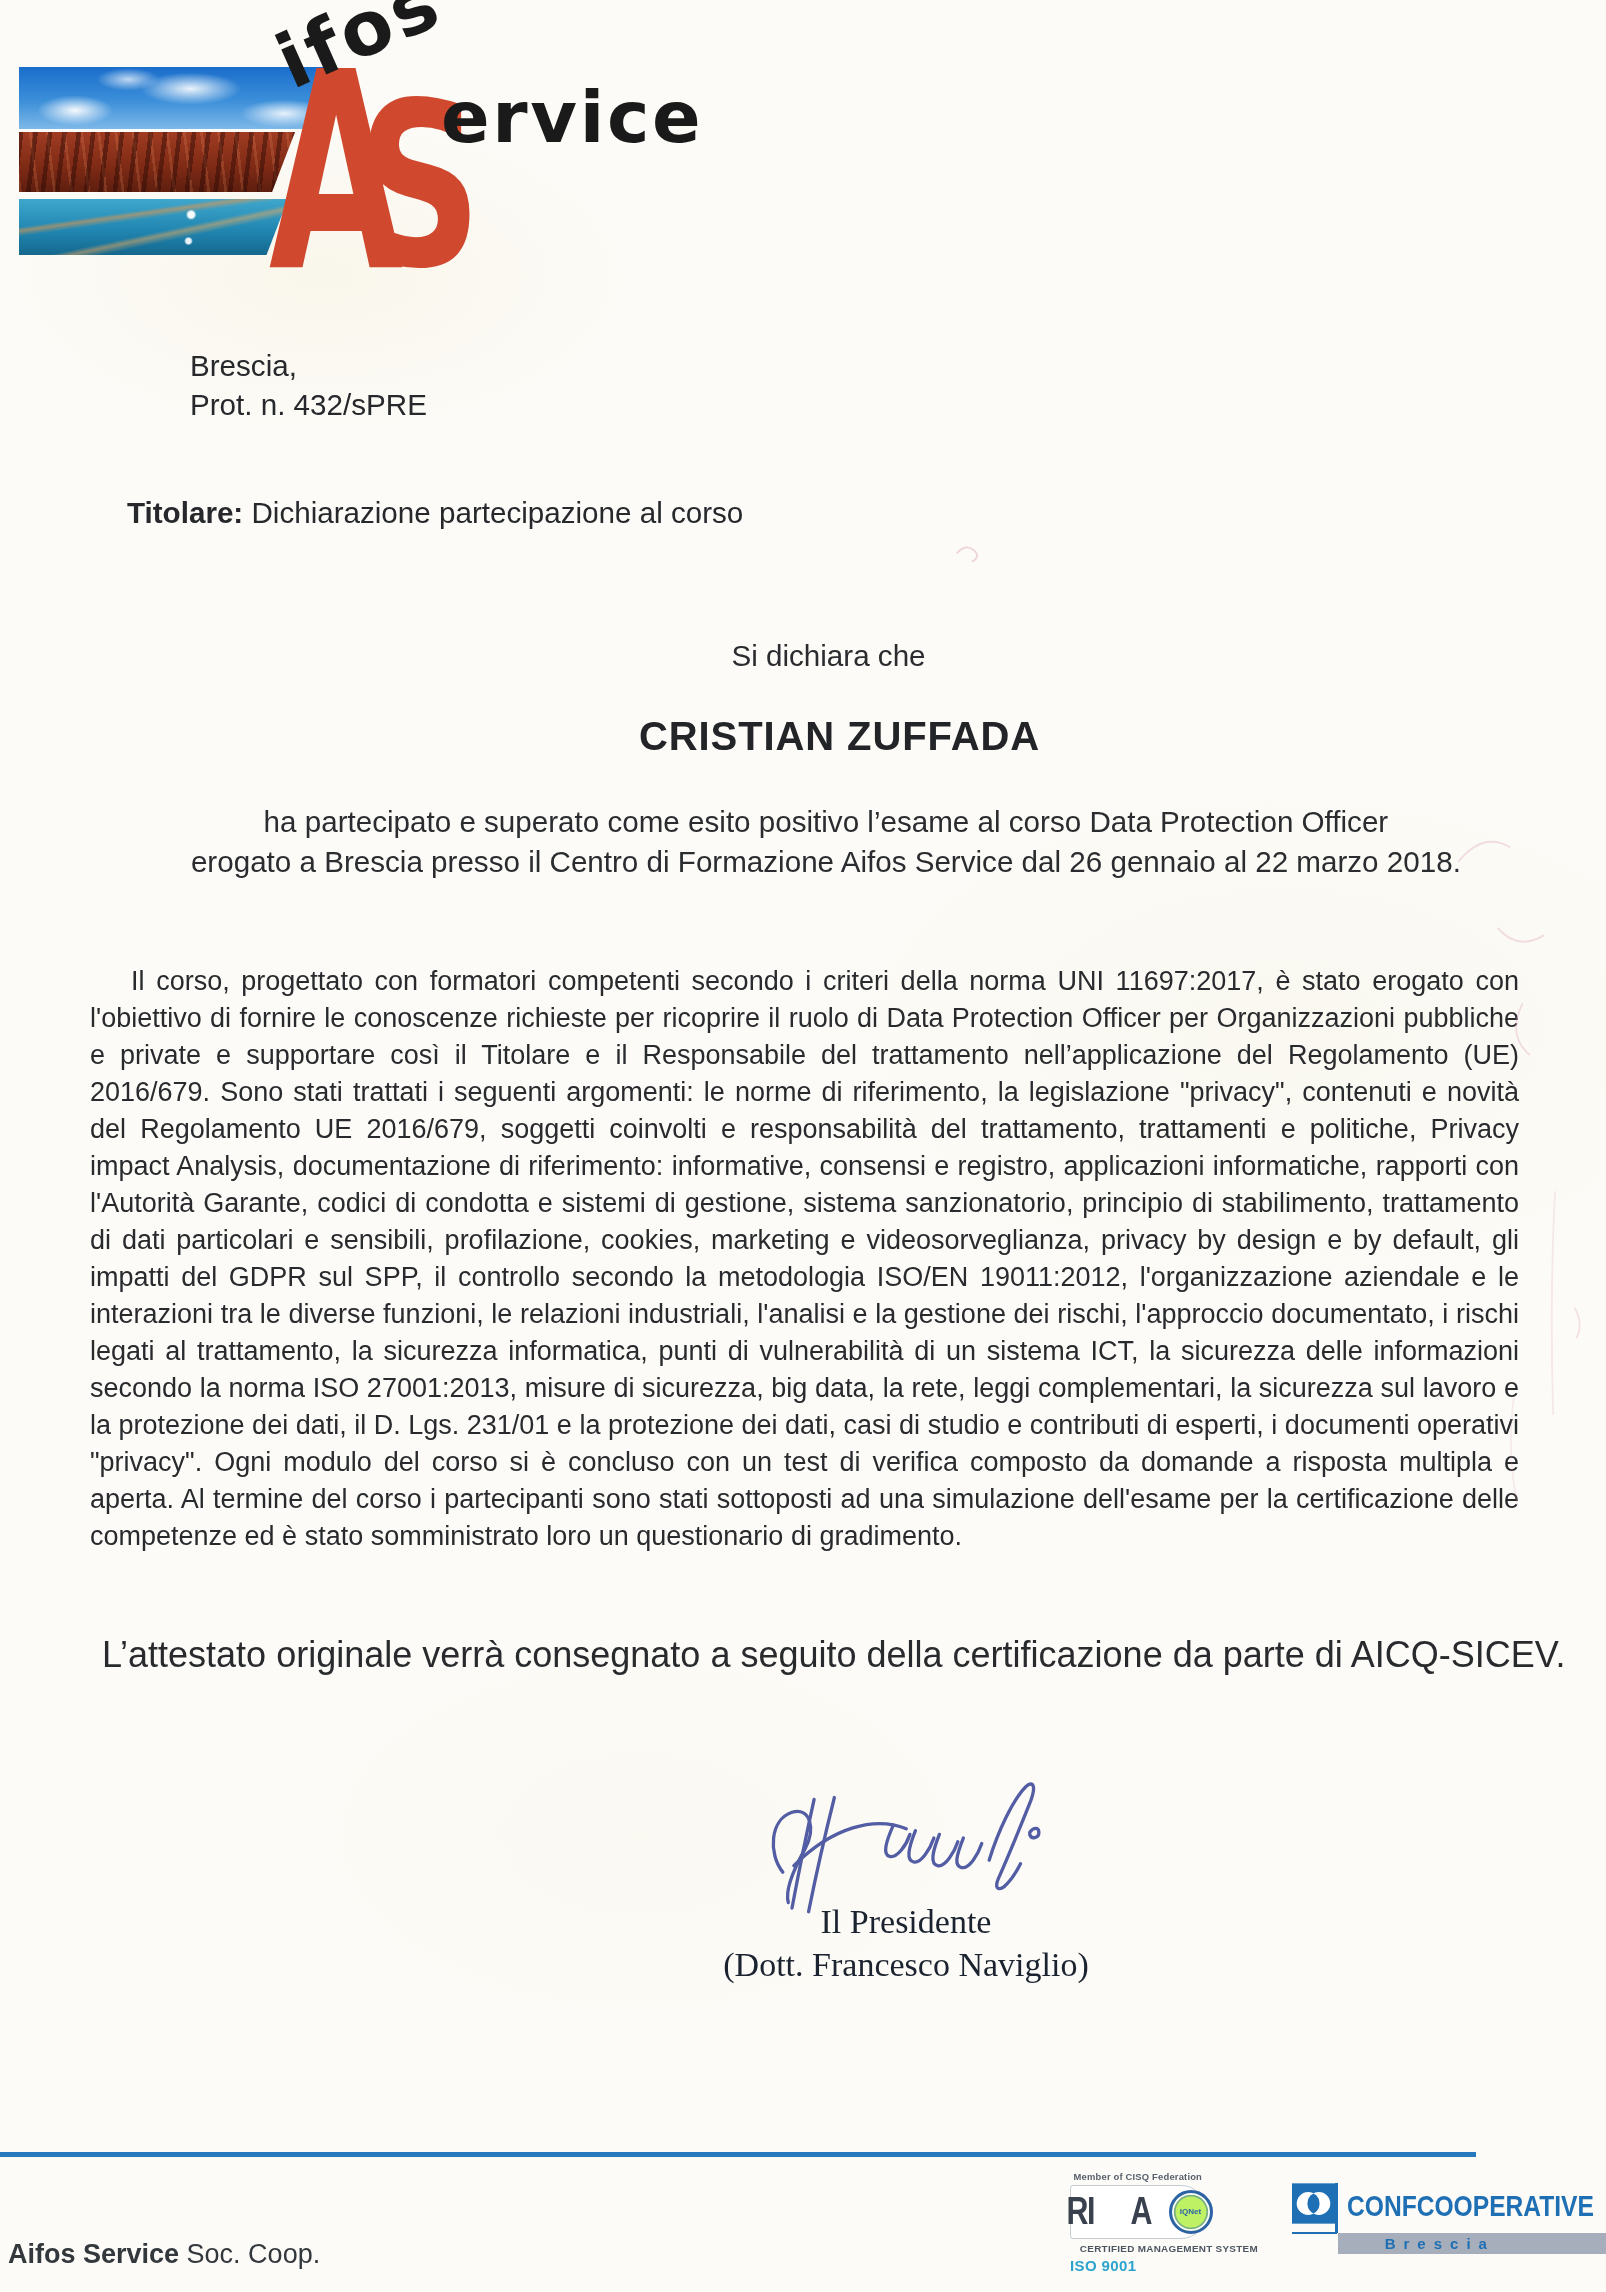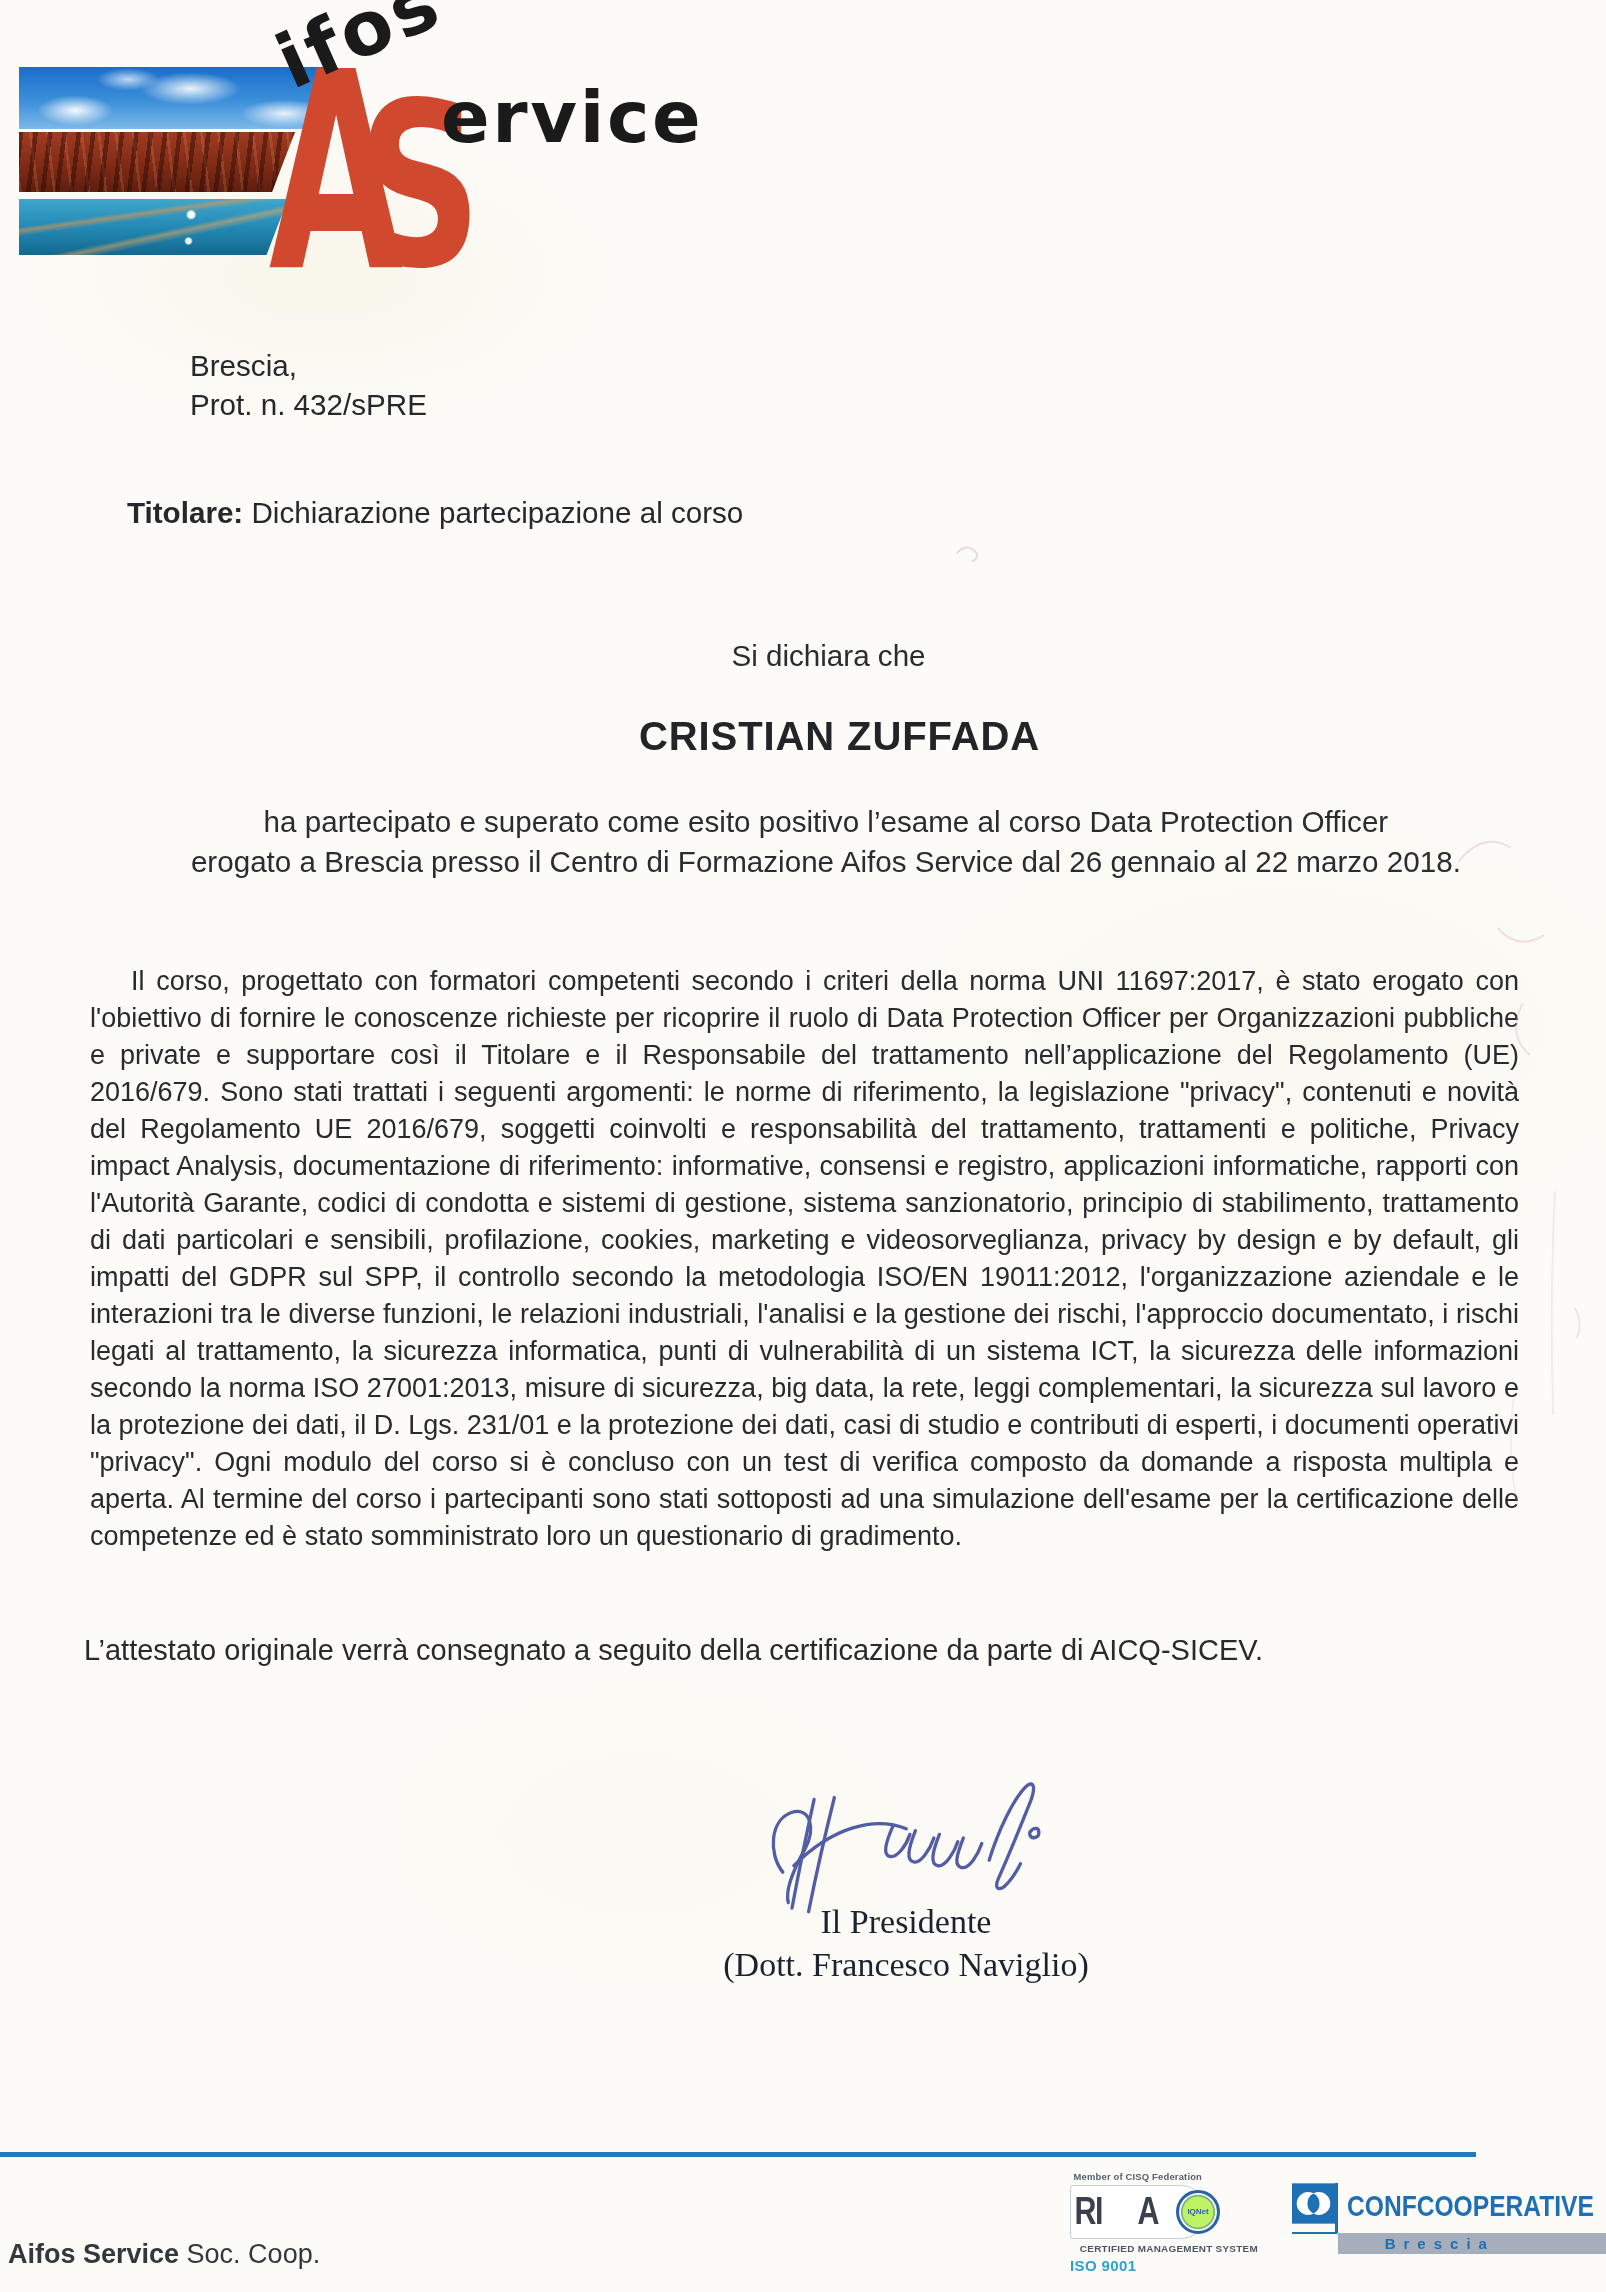--- a/index.html
+++ b/index.html
@@ -53,40 +53,40 @@
   .subject b{font-weight:bold;}
   .centerband{position:absolute;left:0;width:1607px;text-align:center;}
   .intro{top:639px;font-size:29.6px;transform:translateX(25px);}
   .bigname{top:714px;font-size:40px;font-weight:bold;letter-spacing:0.9px;color:#222428;transform:translateX(36px);}
   .result{top:802px;font-size:29.6px;line-height:40px;transform:translateX(22.4px);}
   .course{
     position:absolute;left:90px;top:963px;width:1429px;
     font-size:27px;line-height:37px;text-align:justify;text-indent:41px;
     color:#282a2d;
   }
-  .closing{position:absolute;left:84px;top:1634px;font-size:29px;color:#282a2d;}
+  .closing{position:absolute;left:102px;top:1634px;font-size:36px;color:#282a2d;}
   
   .sig-ink{position:absolute;left:757px;top:1775px;}
   .sig-block{
     position:absolute;left:673px;top:1900px;width:466px;text-align:center;
     font-family:"Liberation Serif", serif;font-size:34px;line-height:43px;color:#1c2330;
   }
   
   .artifacts{position:absolute;left:0;top:0;pointer-events:none;}
   
   .footer-rule{position:absolute;left:0;top:2152px;width:1476px;height:4.5px;background:#2779bd;}
   .footer-left{position:absolute;left:8px;top:2167px;font-size:27px;line-height:35px;color:#33383d;white-space:pre-wrap;}
   .footer-left b{font-weight:bold;}
   
   .rina{position:absolute;left:1070px;top:2171px;width:188px;}
   .rina-member{font-size:9.4px;font-weight:bold;color:#57606b;letter-spacing:0.2px;margin-left:3.6px;}
   .rina-box{
     margin-top:2.7px;width:134px;height:52px;background:#fff;
     border:1.8px solid #c6ccd4;border-radius:2.7px 25px 25px 2.7px;
-    display:flex;align-items:center;justify-content:flex-start;gap:15px;
+    display:flex;align-items:center;justify-content:center;gap:15px;
   }
   .rina-word{font-size:38px;font-weight:bold;color:#39404e;transform:scaleX(.8);transform-origin:center;letter-spacing:-1.8px;}
   .rina-n{width:21.5px;height:36px;background:#127a74;
     clip-path:polygon(0 0,38% 0,100% 62%,100% 100%,62% 100%,0 38%);}
   .iqnet{
     width:38px;height:38px;border-radius:50%;border:3.6px solid #2d62a6;background:#bef264;
     box-shadow:inset 0 0 0 1.8px #fff, inset 0 0 0 3.6px rgba(45,98,166,.45);
     display:flex;align-items:center;justify-content:center;
     font-size:8px;font-weight:bold;color:#2d62a6;flex:none;
   }

